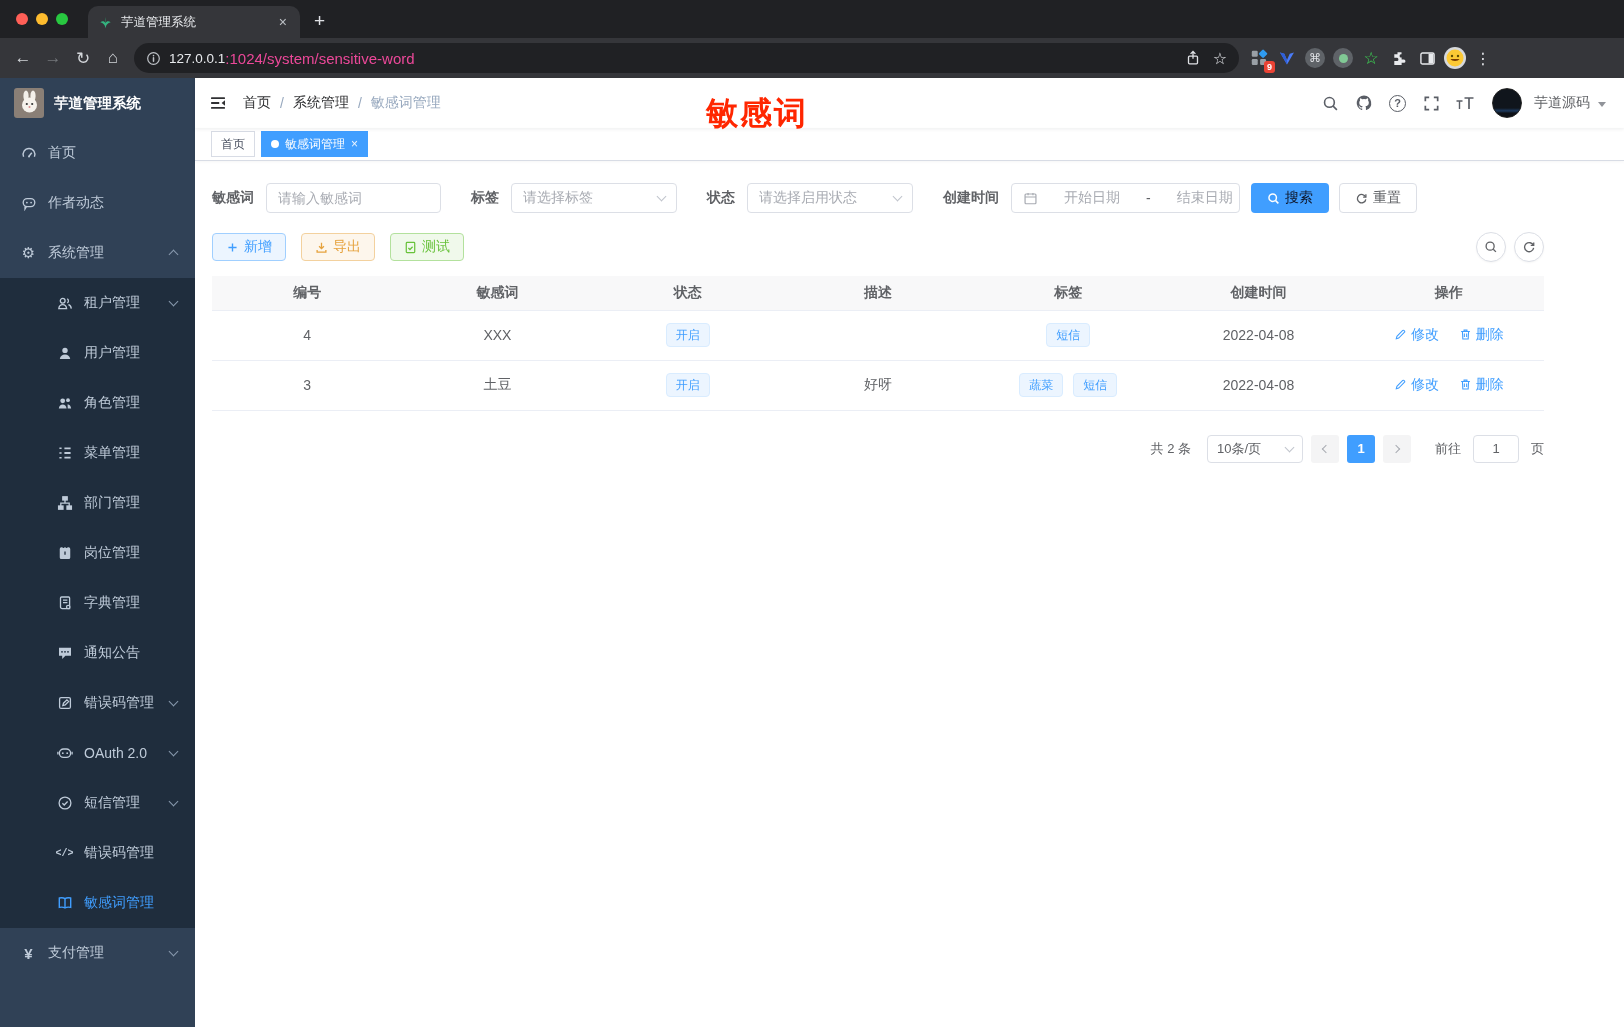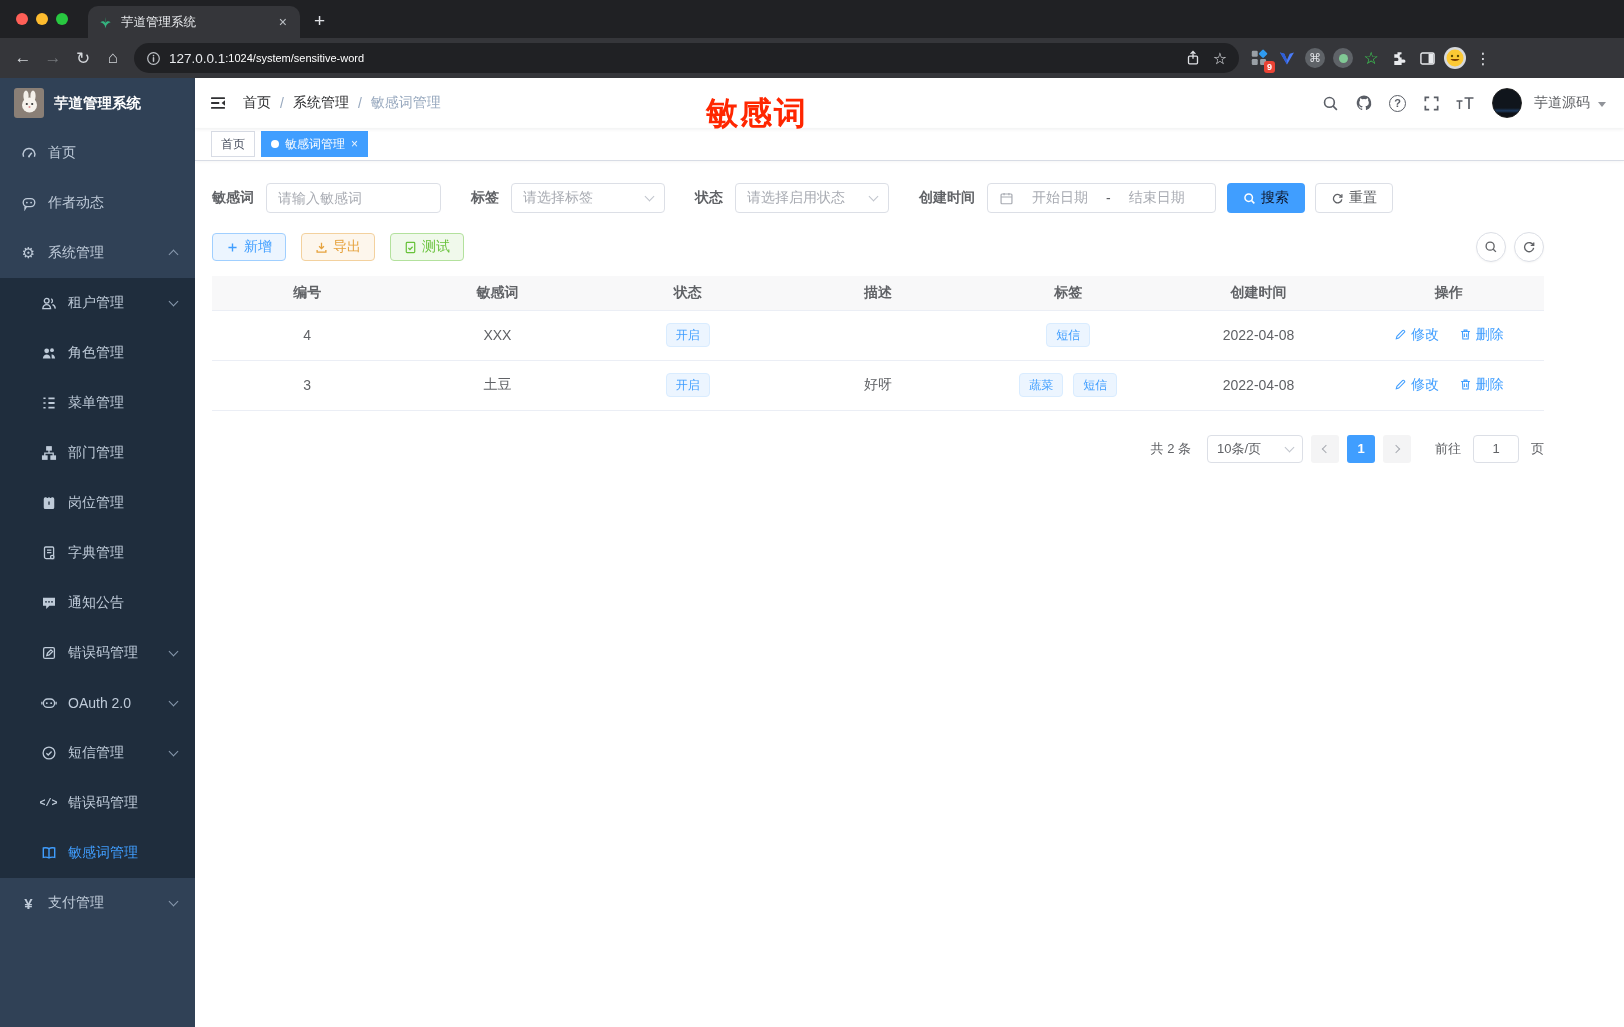--- a/index.html
+++ b/index.html
@@ -17,40 +17,40 @@
   .tab-title { font-size:12.5px; flex:1; margin-left:8px; white-space:nowrap; overflow:hidden; }
   .tab-close { color:#bdc1c6; font-size:14px; padding:0 3px; }
   .newtab { color:#dfe1e5; font-size:19px; margin:0 0 6px 14px; }
   .toolbar { height:40px; background:#35363a; display:flex; align-items:center; padding:0 8px; }
   .tb-ic { width:30px; height:30px; display:flex; align-items:center; justify-content:center;
     color:#d2d5d9; font-size:17px; flex-shrink:0; }
   .tb-ic.dim { color:#74777b; }
   .omnibox { flex:1; max-width:1105px; height:30px; background:#202124; border-radius:15px;
     display:flex; align-items:center; padding:0 12px; margin:0 6px; color:#e8eaed; }
   .url-host { font-size:13.5px; color:#e8eaed; margin-left:8px; }
-  .url-path { font-size:11px; color:#ffffff; }
+  .url-path { font-size:15px; color:#ec4899; }
   .omni-right { margin-left:auto; display:flex; align-items:center; gap:12px; color:#dfe1e5; }
   .ext { width:28px; height:28px; display:flex; align-items:center; justify-content:center;
     position:relative; flex-shrink:0; }
   .badge { position:absolute; right:-2px; bottom:-1px; background:#ea4335; color:#fff;
     font-size:9px; padding:1px 3px; border-radius:3px; font-weight:700; }
   .circ { width:20px; height:20px; border-radius:50%; background:#5f6368; color:#dfe1e5;
     display:flex; align-items:center; justify-content:center; font-size:12px; }
   .greendot { width:9px; height:9px; border-radius:50%; background:#81c995; }
   .star-green { color:#3ddc55; font-size:17px; }
   .dots { color:#dfe1e5; font-size:16px; padding:0 6px; }
 
   
   .app { display:flex; height:949px; }
   .sidebar { width:195px; background:#304156; color:#bfcbd9; flex-shrink:0; overflow:hidden; }
   .logo { height:50px; display:flex; align-items:center; padding-left:14px; gap:10px; }
   .logo-title { color:#fff; font-weight:700; font-size:14.5px; }
   .menu-item { height:50px; display:flex; align-items:center; gap:11px; padding:0 18px 0 20px;
     font-size:14px; cursor:pointer; }
-  .menu-item.l2 { padding-left:40px; }
+  .menu-item.l2 { padding-left:56px; }
   .submenu { background:#1f2d3d; }
   .menu-item .lab { flex:1; white-space:nowrap; }
   .menu-item.active { color:#409eff; }
   .mi { width:17px; height:17px; display:flex; align-items:center; justify-content:center;
     flex-shrink:0; font-size:15px; }
   .chev { display:inline-block; width:7px; height:7px; border-right:1.4px solid #889aae;
     border-bottom:1.4px solid #889aae; flex-shrink:0; }
   .chev.down { transform:rotate(45deg); margin-top:-3px; }
   .chev.up { transform:rotate(-135deg); margin-top:3px; }
   .chev.grey { border-color:#c0c4cc; }
@@ -81,22 +81,22 @@
   .content { padding:22px 0 0 17px; width:1349px; }
   .filters { display:flex; align-items:center; }
   .f-group { display:flex; align-items:center; margin-right:30px; }
   .f-label { font-size:14px; color:#606266; font-weight:700; margin-right:12px; white-space:nowrap; }
   .ctrl { height:30px; border:1px solid #dcdfe6; border-radius:4px; background:#fff;
     display:flex; align-items:center; padding:0 11px; font-size:14px; }
   .ctrl input { border:none; outline:none; width:100%; font-size:14px; color:#606266;
     font-family:inherit; background:transparent; }
   .ctrl input::placeholder { color:#a8abb2; }
   .ph { color:#a8abb2; font-size:14px; white-space:nowrap; }
-  .w-input { width:175px; } .w-select { width:154px; justify-content:space-between; }
-  .w-date { width:229px; gap:18px; }
+  .w-input { width:175px; } .w-select { width:166px; justify-content:space-between; }
+  .w-date { width:229px; gap:26px; }
   .btn { height:30px; border-radius:4px; font-size:14px; display:inline-flex; align-items:center;
     gap:5px; padding:0 15px; border:1px solid transparent; cursor:pointer; white-space:nowrap;
     font-family:inherit; }
   .btn-primary { background:#409eff; color:#0f172a; margin-left:11px;justify-content:flex-end; }
   .btn-default { background:#fff; border-color:#dcdfe6; color:#606266; margin-left:10px; }
   .toolbar-row { margin-top:19px; display:flex; align-items:center; }
   .btn-sm { height:28px; padding:0 13px; margin-right:15px; }
   .btn-plain-primary { background:#ecf5ff; border-color:#a0cfff; color:#409eff; }
   .btn-plain-warning { background:#fdf6ec; border-color:#f3d19e; color:#e6a23c; }
   .btn-plain-success { background:#f0f9eb; border-color:#b3e19d; color:#67c23a; }
@@ -280,20 +280,29 @@
                 <path d="M1.8 13.6c.3-2.6 1.9-4 3.9-4s3.6 1.4 3.9 4z"></path>
                 <path d="M10.2 3.8a2.4 2.4 0 0 1 0 4.2M11.4 9.7c1.7.5 2.7 2 2.9 3.9"></path>
               </svg>
             </span>
           <span class="lab">租户管理</span>
           <span class="chev down"></span>
         </div>
         <div class="menu-item l2">
           <span class="mi">
               <svg width="16" height="16" viewBox="0 0 16 16" fill="currentColor">
+                <circle cx="8" cy="5.4" r="2.7"></circle>
+                <path d="M2.8 14c.4-3 2.5-4.6 5.2-4.6s4.8 1.6 5.2 4.6z"></path>
+              </svg>
+            </span>
+          <span class="lab">用户管理</span>
+        </div>
+        <div class="menu-item l2">
+          <span class="mi">
+              <svg width="16" height="16" viewBox="0 0 16 16" fill="currentColor">
                 <circle cx="5.7" cy="5.8" r="2.4"></circle>
                 <path d="M1.8 13.6c.3-2.6 1.9-4 3.9-4s3.6 1.4 3.9 4z"></path>
                 <circle cx="11" cy="5.2" r="1.9"></circle>
                 <path d="M10.6 9.3c2 .3 3.2 1.7 3.5 4.3h-3.4"></path>
               </svg>
             </span>
           <span class="lab">角色管理</span>
         </div>
         <div class="menu-item l2">
           <span class="mi">

